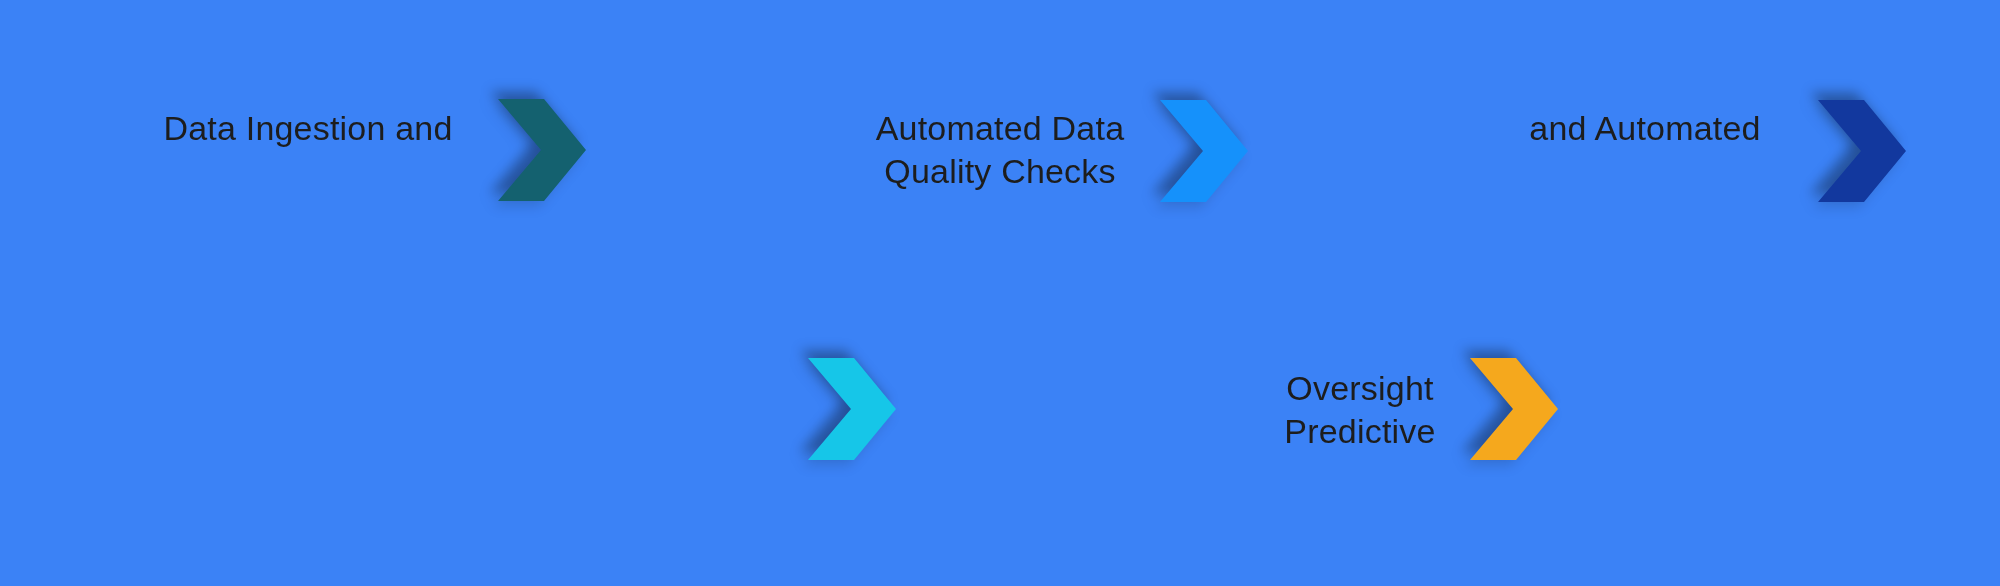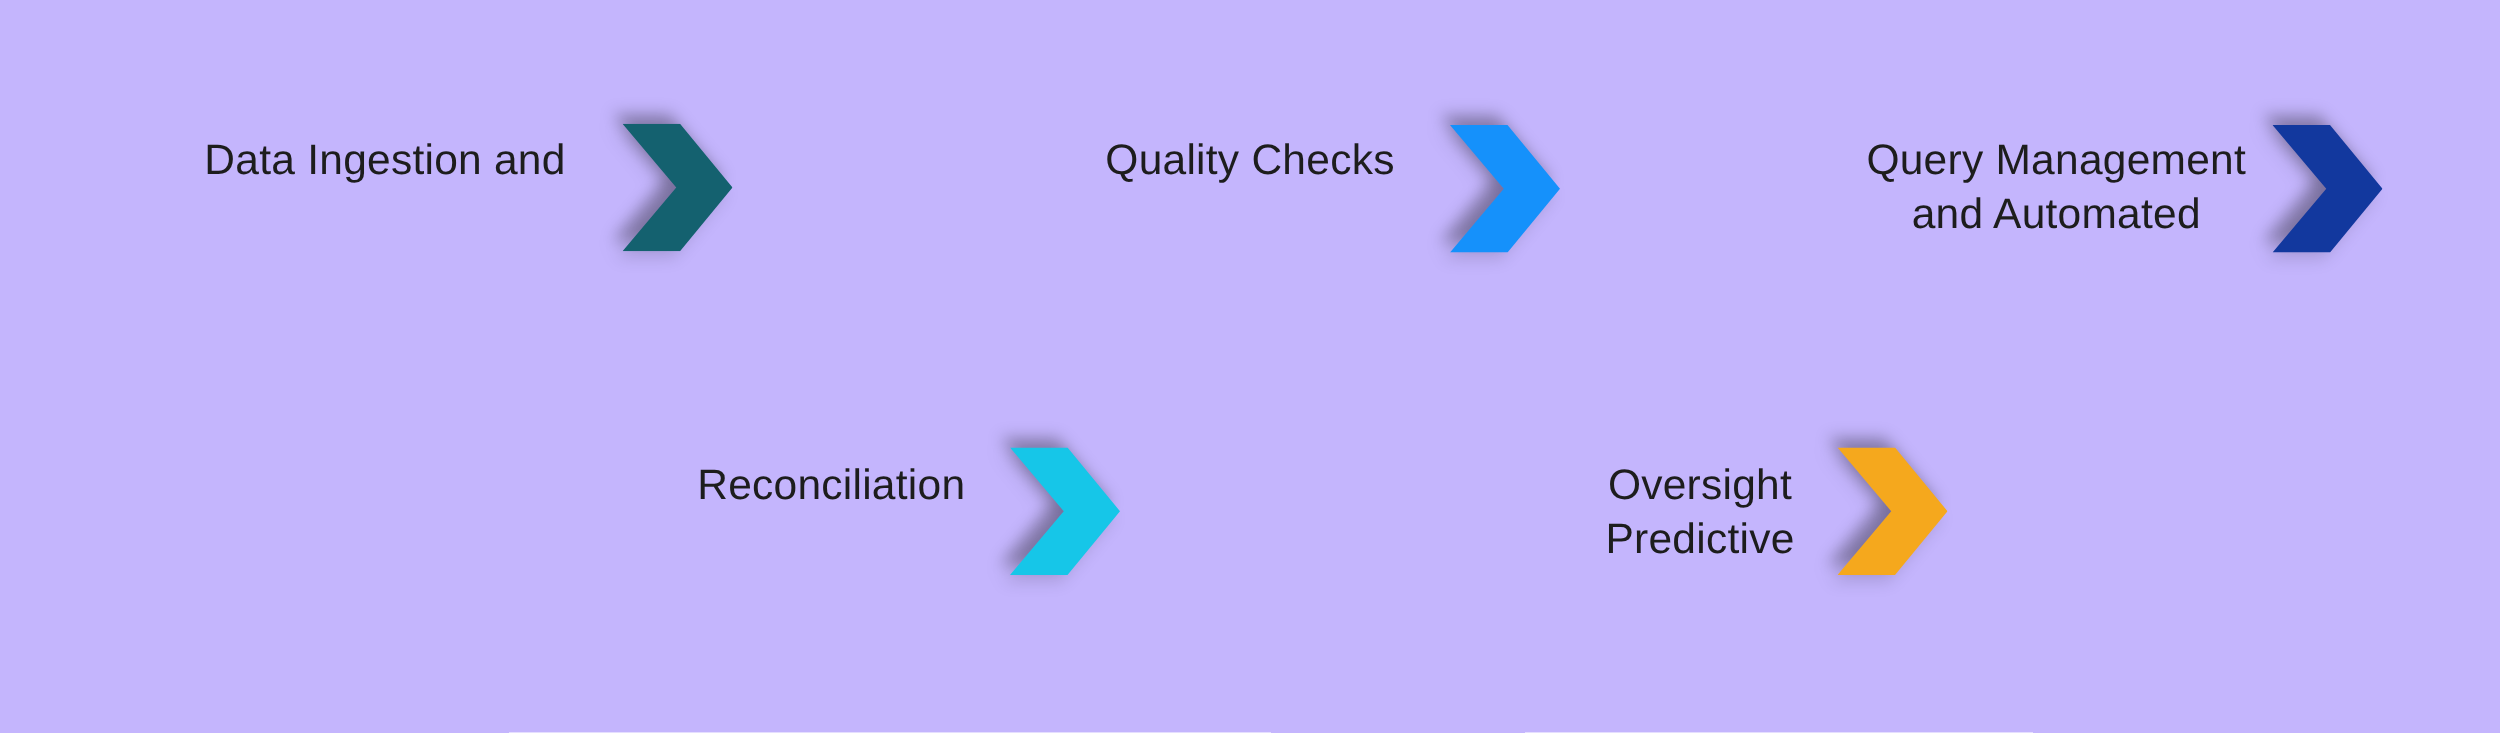--- a/index.html
+++ b/index.html
@@ -4,21 +4,21 @@
 <style>
   html, body {
     margin: 0;
     padding: 0;
     background: #ffffff;
   }
   .canvas {
     position: relative;
     width: 2000px;
     height: 586px;
-    background: #c4b5fd;
+    background: #3b82f6;
     overflow: hidden;
     font-family: "Liberation Sans", sans-serif;
   }
   .step {
     position: absolute;
     inset: 0;
     pointer-events: none;
   }
   .step-label {
     position: absolute;
@@ -58,40 +58,39 @@
     <div class="step-label lbl-1">
       <div>Data Ingestion and</div>
     </div>
     <svg class="chevron chv-1" viewBox="0 0 88 102" preserveAspectRatio="none">
       <polygon points="0,0 46,0 88,51 46,102 0,102 43,51" fill="#14616F"></polygon>
     </svg>
   </div>
 
   <div class="step">
     <div class="step-label lbl-2">
+      <div>Automated Data</div>
       <div>Quality Checks</div>
     </div>
     <svg class="chevron chv-2" viewBox="0 0 88 102" preserveAspectRatio="none">
       <polygon points="0,0 46,0 88,51 46,102 0,102 43,51" fill="#1591FB"></polygon>
     </svg>
   </div>
 
   <div class="step">
     <div class="step-label lbl-3">
-      <div>Query Management</div>
       <div>and Automated</div>
     </div>
     <svg class="chevron chv-3" viewBox="0 0 88 102" preserveAspectRatio="none">
       <polygon points="0,0 46,0 88,51 46,102 0,102 43,51" fill="#12389E"></polygon>
     </svg>
   </div>
 
   <div class="step">
     <div class="step-label lbl-4">
-      <div>Reconciliation</div>
     </div>
     <svg class="chevron chv-4" viewBox="0 0 88 102" preserveAspectRatio="none">
       <polygon points="0,0 46,0 88,51 46,102 0,102 43,51" fill="#16C6E8"></polygon>
     </svg>
   </div>
 
   <div class="step">
     <div class="step-label lbl-5">
       <div>Oversight</div>
       <div>Predictive</div>

